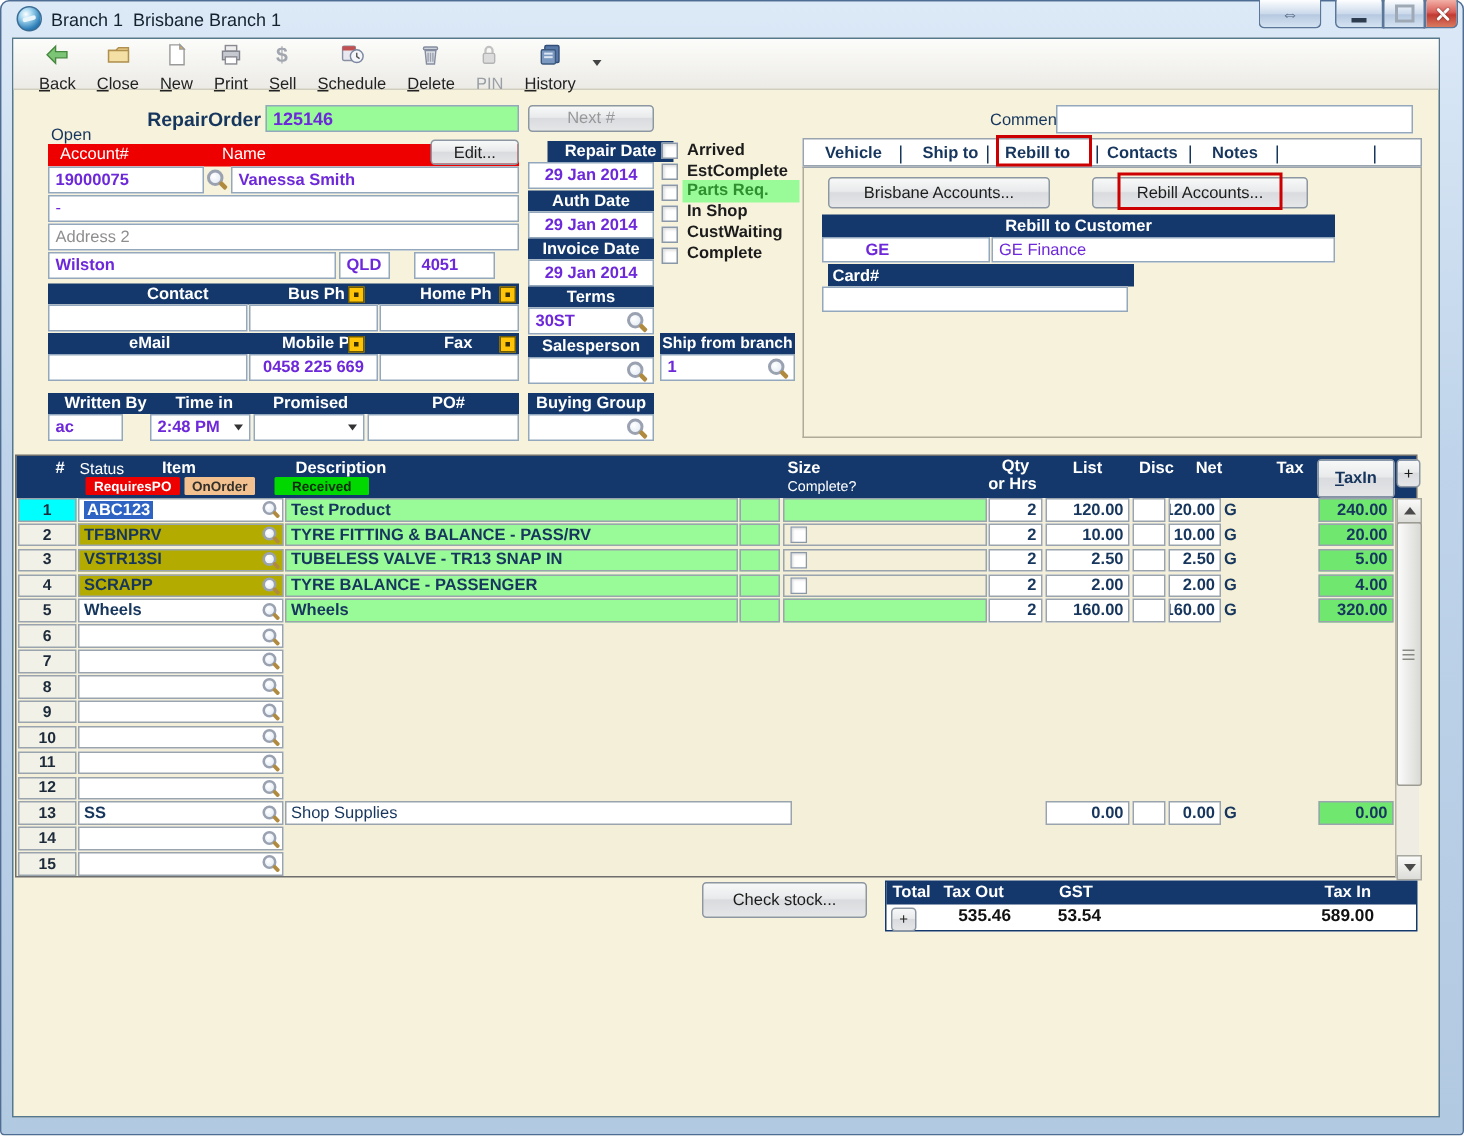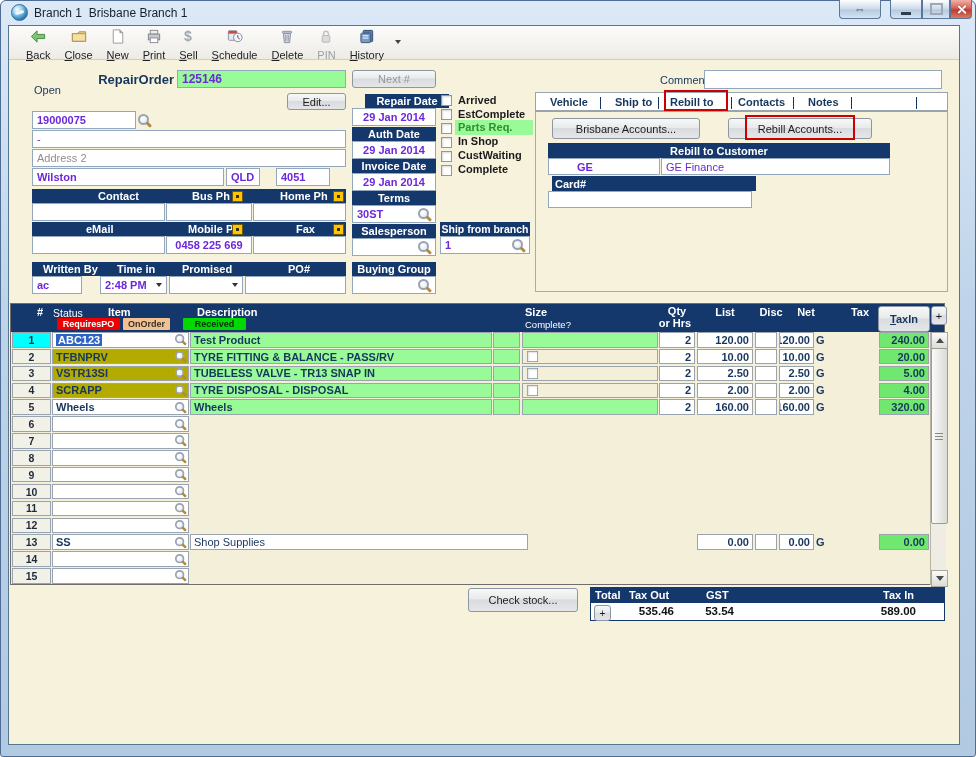--- a/index.html
+++ b/index.html
@@ -181,23 +181,28 @@
   </div>
 
   
   <span class="a lbl" style="left:96px;top:72px;width:78px;text-align:right;font-size:13px;font-weight:bold;">RepairOrder</span>
   <div class="a fld" style="left:177px;top:70px;width:169px;height:18px;background:var(--highlight-green);font-size:12px;">125146</div>
   <span class="a lbl" style="left:34px;top:84px;">Open</span>
   <div class="a btn disabled" style="left:352px;top:70px;width:84px;height:18px;">Next #</div>
   <span class="a lbl" style="left:660px;top:74px;">Comment</span>
   <div class="a fld normal" style="left:704px;top:70px;width:238px;height:19px;"></div>
 
+  <div class="a" style="left:32px;top:96px;width:314px;height:15px;background:var(--red);">
+    <span style="position:absolute;left:8px;top:1px;font-size:11px;color:#fff;">Account#</span>
+    <span style="position:absolute;left:116px;top:1px;font-size:11px;color:#fff;">Name</span>
+  </div>
   <div class="a btn" style="left:287px;top:93px;width:59px;height:17px;">Edit...</div>
   <div class="a fld" style="left:32px;top:111px;width:104px;height:18px;">19000075</div>
   <span class="a mag" style="left:138px;top:113px;"></span>
+  <div class="a fld" style="left:154px;top:111px;width:192px;height:18px;">Vanessa Smith</div>
   <div class="a fld normal" style="left:32px;top:130px;width:314px;height:18px;">-</div>
   <div class="a fld normal" style="left:32px;top:149px;width:314px;height:18px;color:#8e8e8e;">Address 2</div>
   <div class="a fld" style="left:32px;top:168px;width:192px;height:18px;text-align:right;">Wilston</div>
   <div class="a fld" style="left:226px;top:168px;width:34px;height:18px;">QLD</div>
   <span class="a mag" style="left:261px;top:170px;"></span>
   <div class="a fld" style="left:276px;top:168px;width:54px;height:18px;">4051</div>
   <span class="a mag" style="left:331px;top:170px;"></span>
 
   <div class="a navhdr" style="left:32px;top:189px;width:314px;height:14px;">
     <span style="position:absolute;left:66px;">Contact</span>
@@ -385,21 +390,21 @@
           <div class="cell c-net numcell">2.50</div>
           <div class="cell c-g">G</div>
           <div class="cell c-taxin">5.00</div>
         </div>
         <div class="trow" style="top: 50.61px;">
           <div class="cell c-num">4</div>
           <div class="cell c-item olive">
             <span>SCRAPP</span>
             <span class="mag magsm"></span>
           </div>
-          <div class="cell c-desc green">TYRE DISPOSAL - DISPOSAL</div>
+          <div class="cell c-desc green">TYRE BALANCE - PASSENGER</div>
           <div class="cell c-sz1 green"></div>
           <div class="cell c-sz2 beige">
             <span class="cbx" style="transform: scale(0.85);"></span>
           </div>
           <div class="cell c-qty numcell">2</div>
           <div class="cell c-list numcell">2.00</div>
           <div class="cell c-disc numcell"></div>
           <div class="cell c-net numcell">2.00</div>
           <div class="cell c-g">G</div>
           <div class="cell c-taxin">4.00</div>

